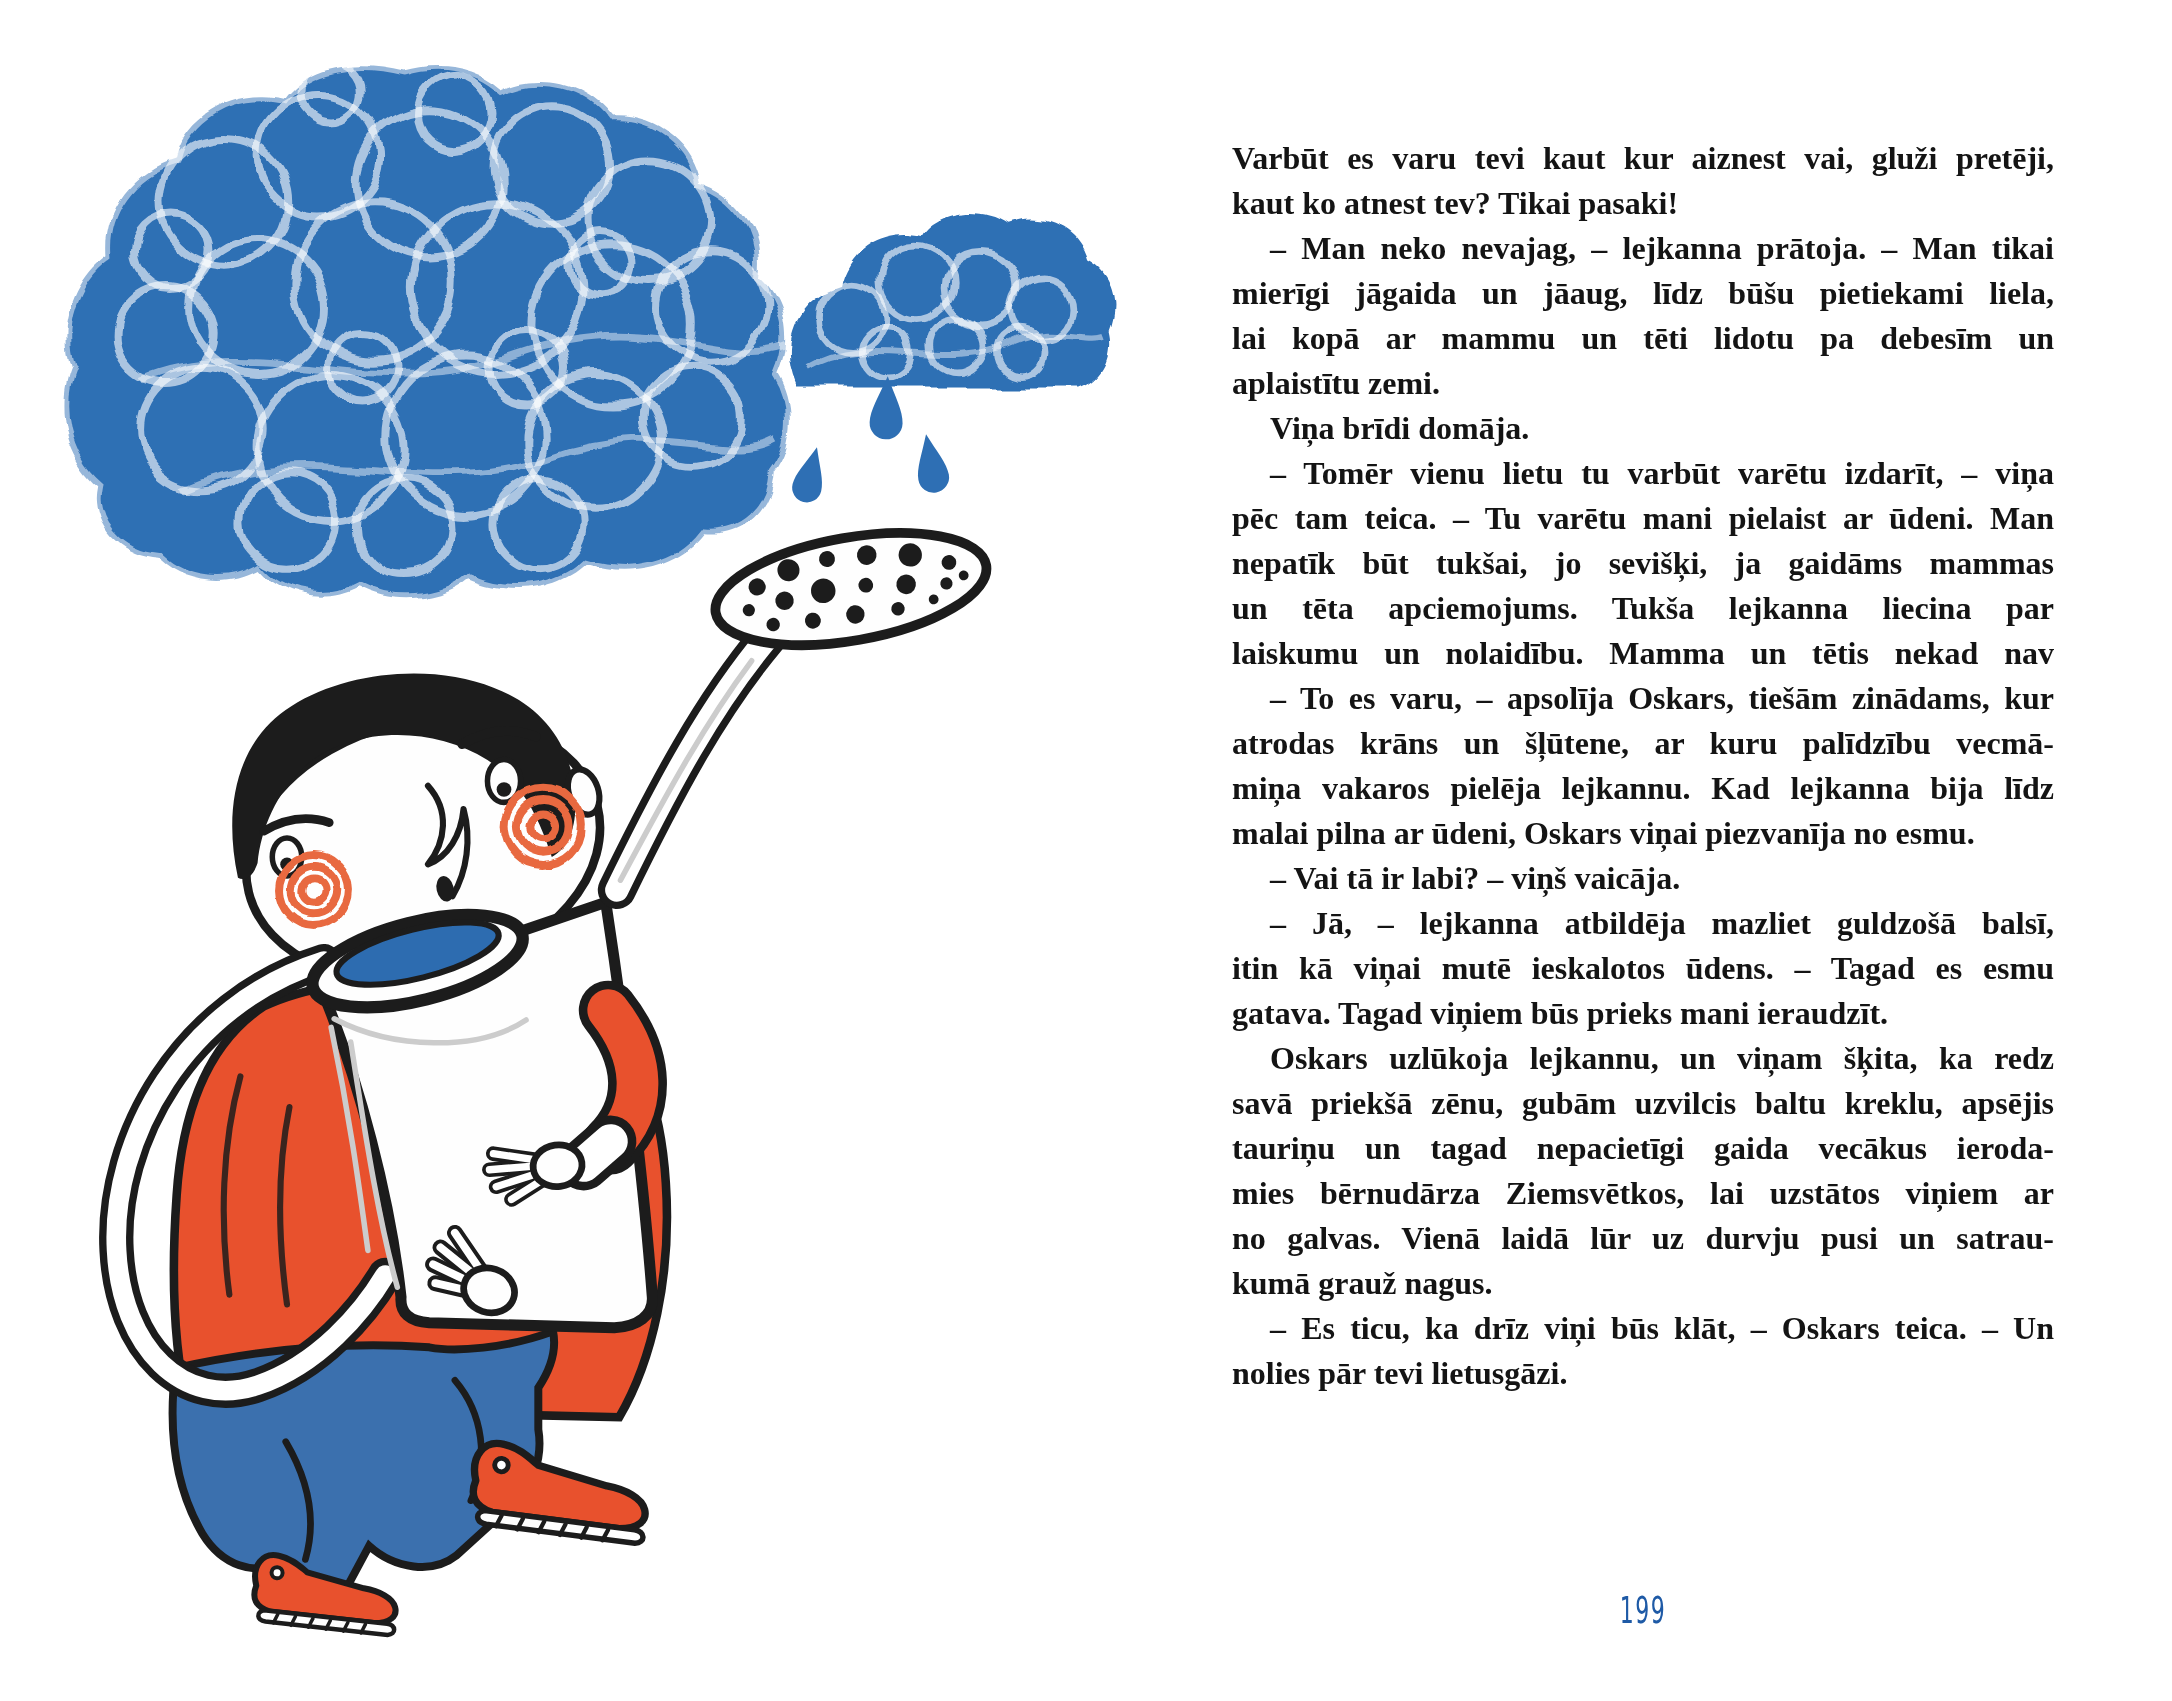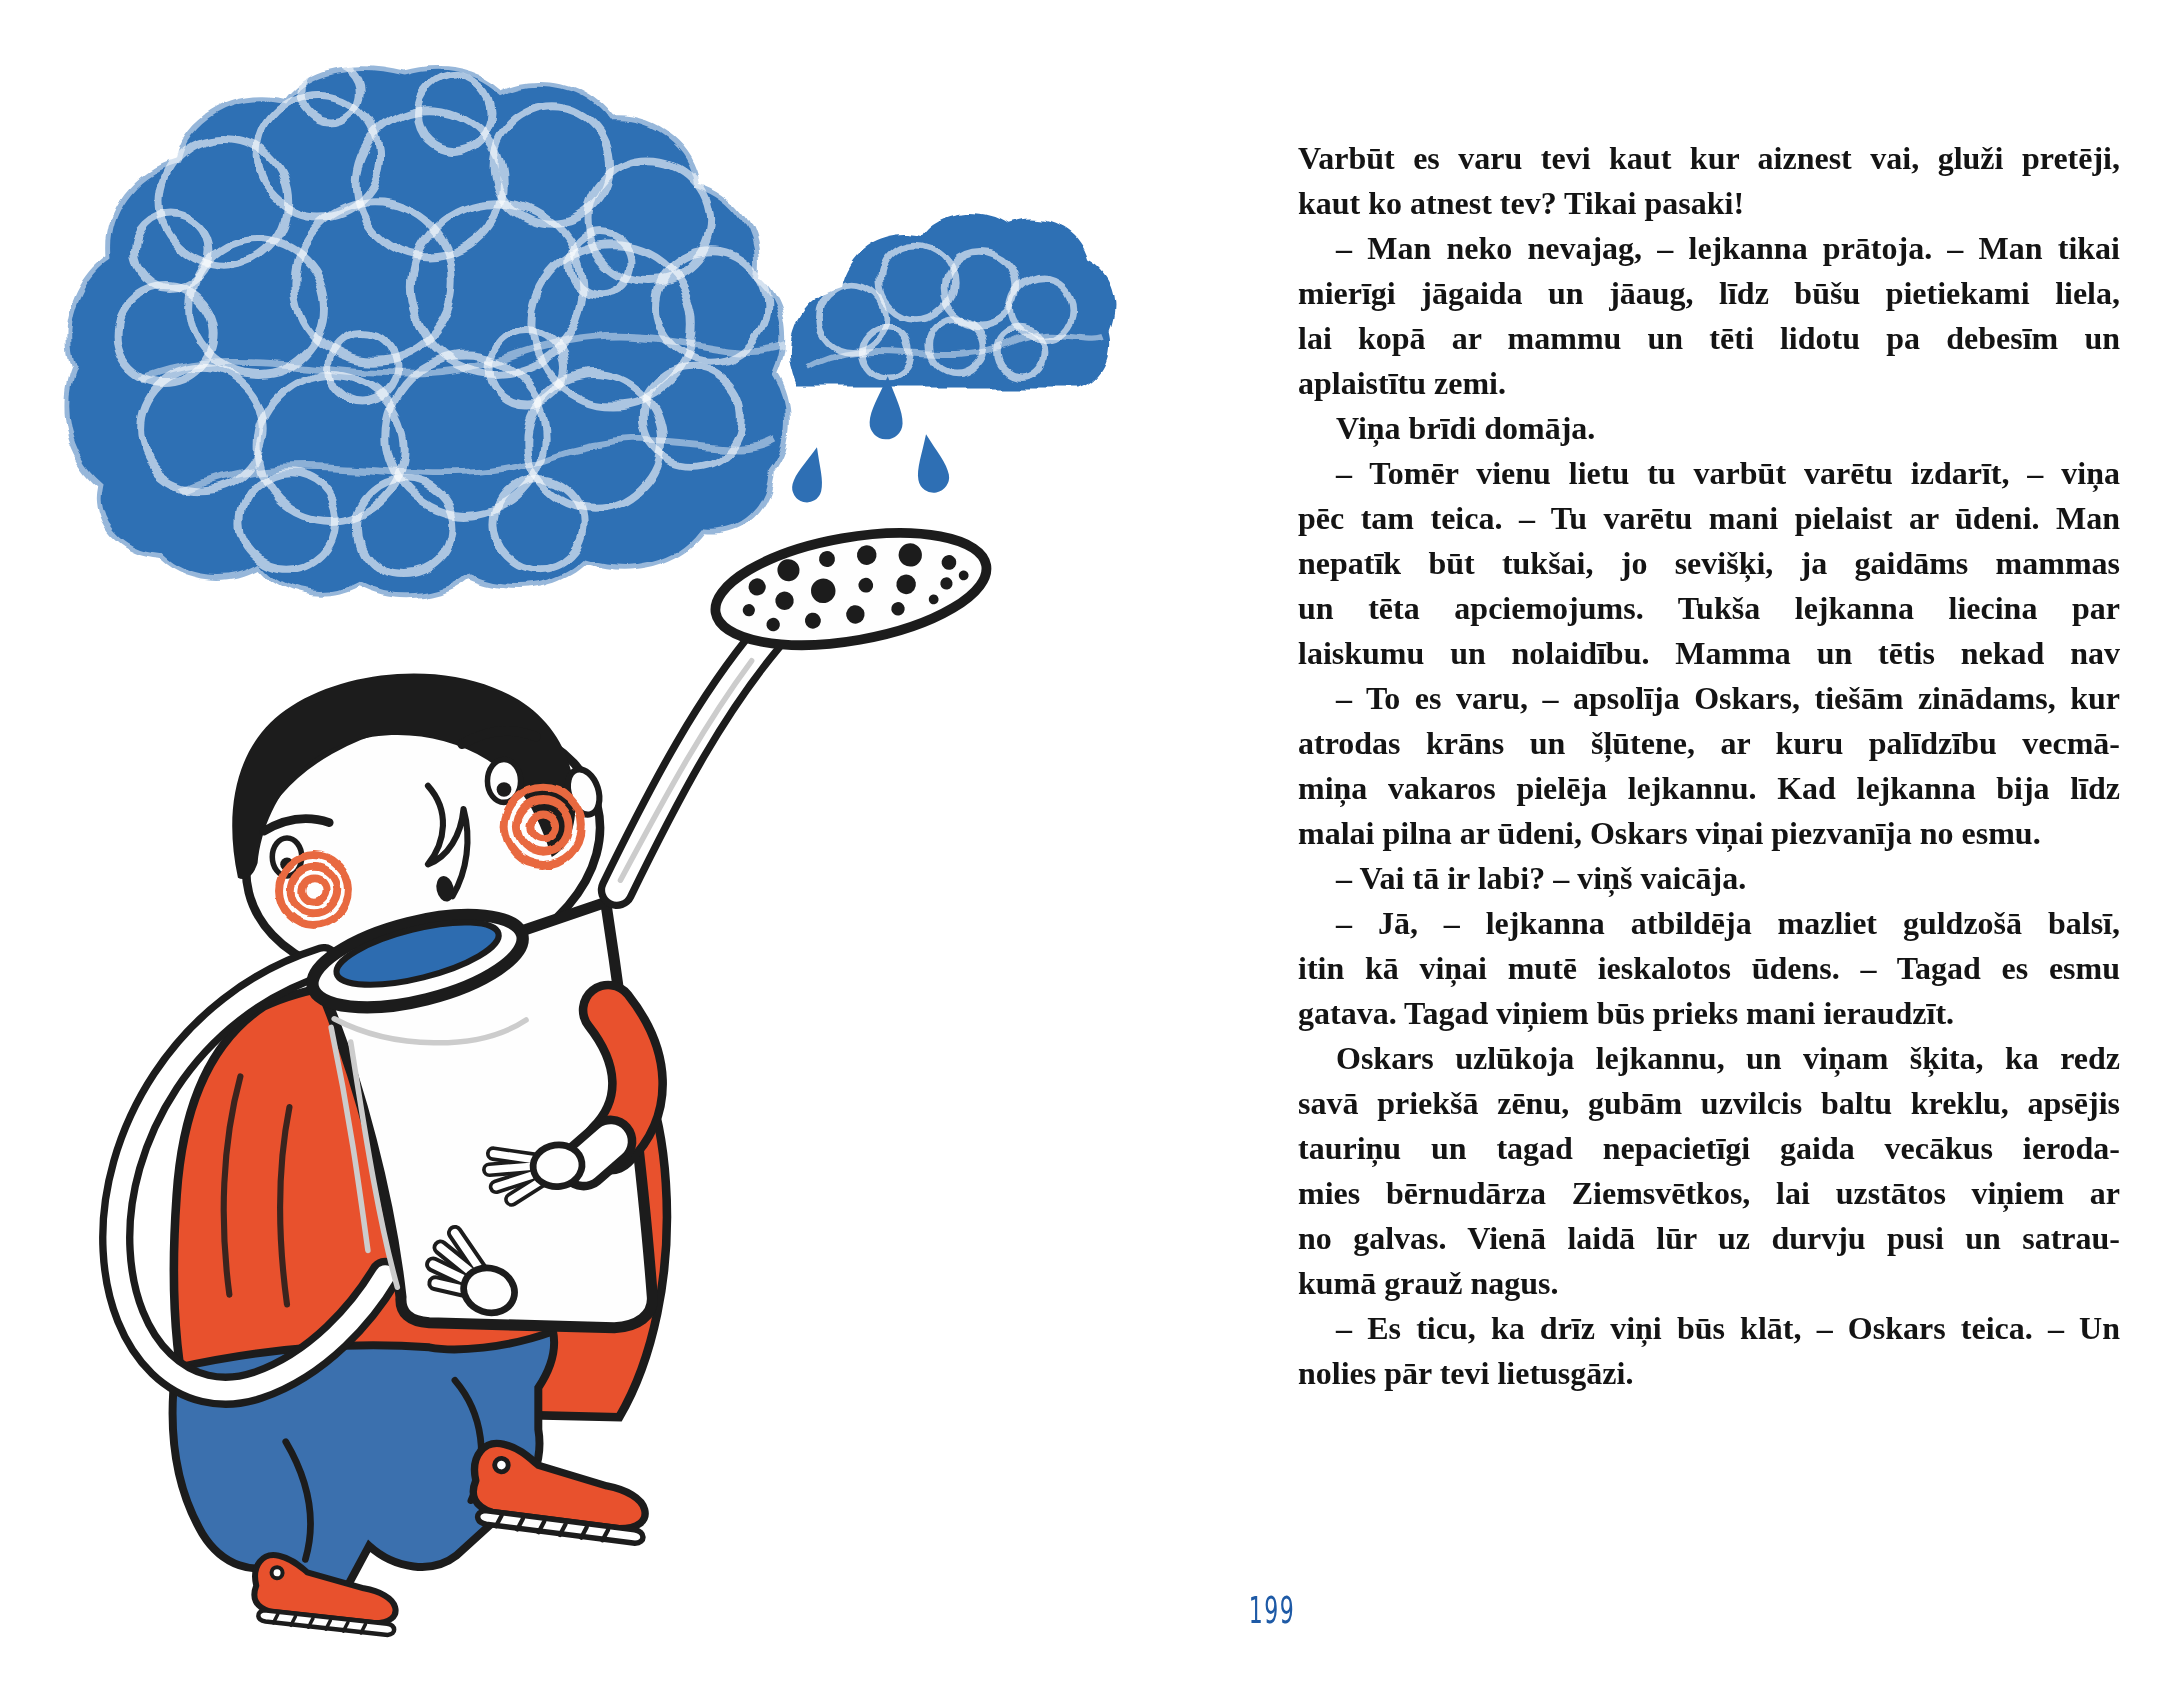--- a/index.html
+++ b/index.html
@@ -1,24 +1,24 @@
 <!DOCTYPE html>
 <html style="--cloud: #2e6fb4; --water: #2d6cb0; --pants: #3b70ae; --sweater: #e8512d; --shoe: #e8512d; --cheek: #e8693f; --ink: #1c1c1c; --text: #141414; --pagenum: #1e5aa6; --bg: #ffffff;font-size:9.8px"><head>
 <meta charset="utf-8">
 <style>
   *{margin:0;padding:0;box-sizing:border-box}
   html,body{width:2172px;height:1701px}
   .page{position:absolute;left:0;top:0;width:2172px;height:1701px;background:var(--bg,#ffffff);overflow:hidden;font-family:"Liberation Serif",serif}
   .illus{position:absolute;left:0;top:0}
-  .text-col{position:absolute;left:1298px;top:136px;width:822px}
+  .text-col{position:absolute;left:1232px;top:136px;width:822px}
   .line{font-size:32px;line-height:45px;font-weight:700;color:var(--text,#141414);
         text-align:justify;text-align-last:justify;font-family:"Liberation Serif",serif}
   .line.last{text-align-last:left}
   .line.ind{text-indent:38px}
-  .page-number{position:absolute;left:1232px;top:1588px;width:822px;text-align:left;
+  .page-number{position:absolute;left:1232px;top:1588px;width:822px;text-align:center;
         font-family:"DejaVu Sans",sans-serif;font-size:38px;color:var(--pagenum,#1e5aa6)}
   .page-number span{display:inline-block;transform:scaleX(.58);transform-origin:center;letter-spacing:2.5px}
   
   .f-cloud{fill:var(--cloud,#2e6fb4)} .f-water{fill:var(--water,#2e6fb4)}
   .f-sweater{fill:var(--sweater,#e8512d)} .f-pants{fill:var(--pants,#3b70ae)}
   .f-shoe{fill:var(--shoe,#e8512d)} .f-ink{fill:var(--ink,#1c1c1c)} .f-white{fill:#fefefe}
   .s-ink{stroke:var(--ink,#1c1c1c)} .s-white{stroke:#ffffff} .s-sweater{stroke:var(--sweater,#e8512d)}
   .s-cheek{stroke:var(--cheek,#e8693f)} .s-pencil{stroke:#cccccc}
   .nf{fill:none} .rnd{stroke-linecap:round;stroke-linejoin:round}
 </style>

